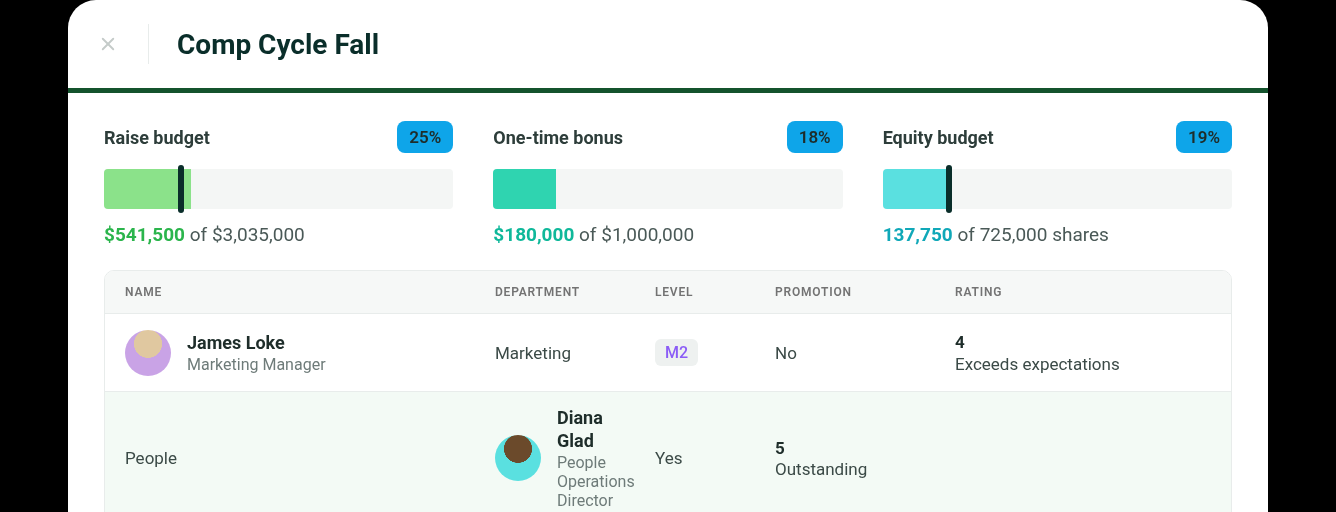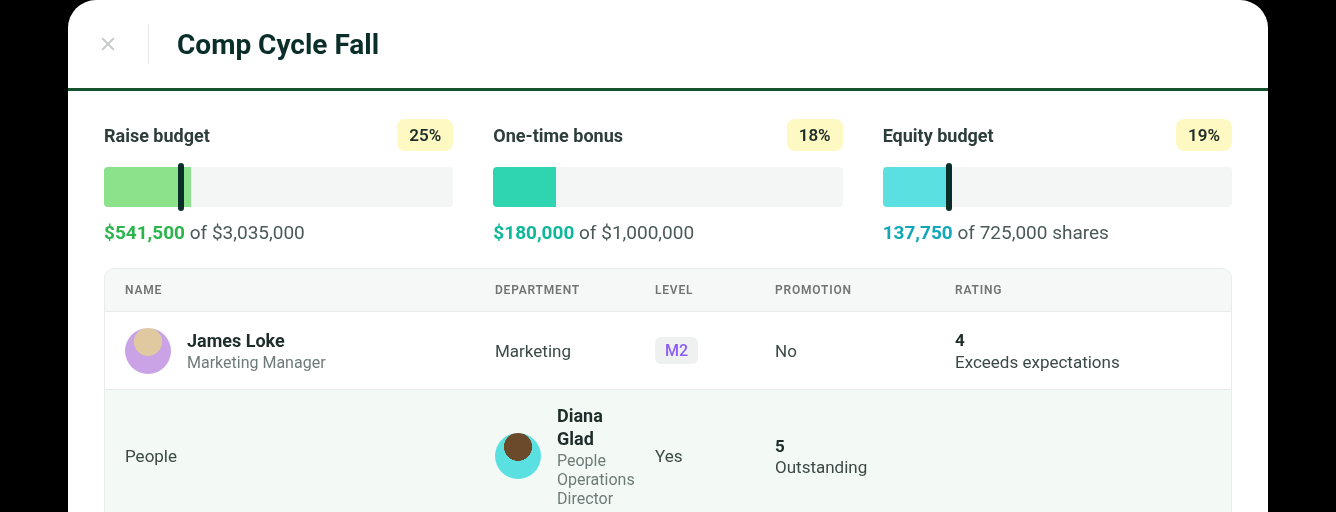--- a/index.html
+++ b/index.html
@@ -15,21 +15,21 @@
       border-radius: 28px 28px 0 0;
       width: 1200px;
       margin: 0 auto;
       height: 512px;
       overflow: hidden;
     }
     .header {
       display: flex;
       align-items: center;
       padding: 24px 28px 24px 28px;
-      border-bottom: 3px solid #14532d;
+      border-bottom: 5px solid #14532d;
     }
     .close-btn {
       width: 24px; height: 24px;
       display: flex; align-items: center; justify-content: center;
       color: #c5cbc9;
       cursor: pointer;
       margin-right: 28px;
       border-right: 1px solid #e8eceb;
       padding-right: 28px;
       box-sizing: content-box;
@@ -56,21 +56,21 @@
       justify-content: space-between;
       align-items: center;
       margin-bottom: 16px;
     }
     .budget-label {
       font-size: 18px;
       font-weight: 700;
       color: #2d3d3a;
     }
     .budget-pct {
-      background: #fef9c3;
+      background: #0ea5e9;
       border-radius: 8px;
       padding: 6px 12px;
       font-size: 17px;
       font-weight: 600;
       color: #1e2d2a;
     }
     .bar {
       position: relative;
       height: 40px;
       background: #f4f6f5;

